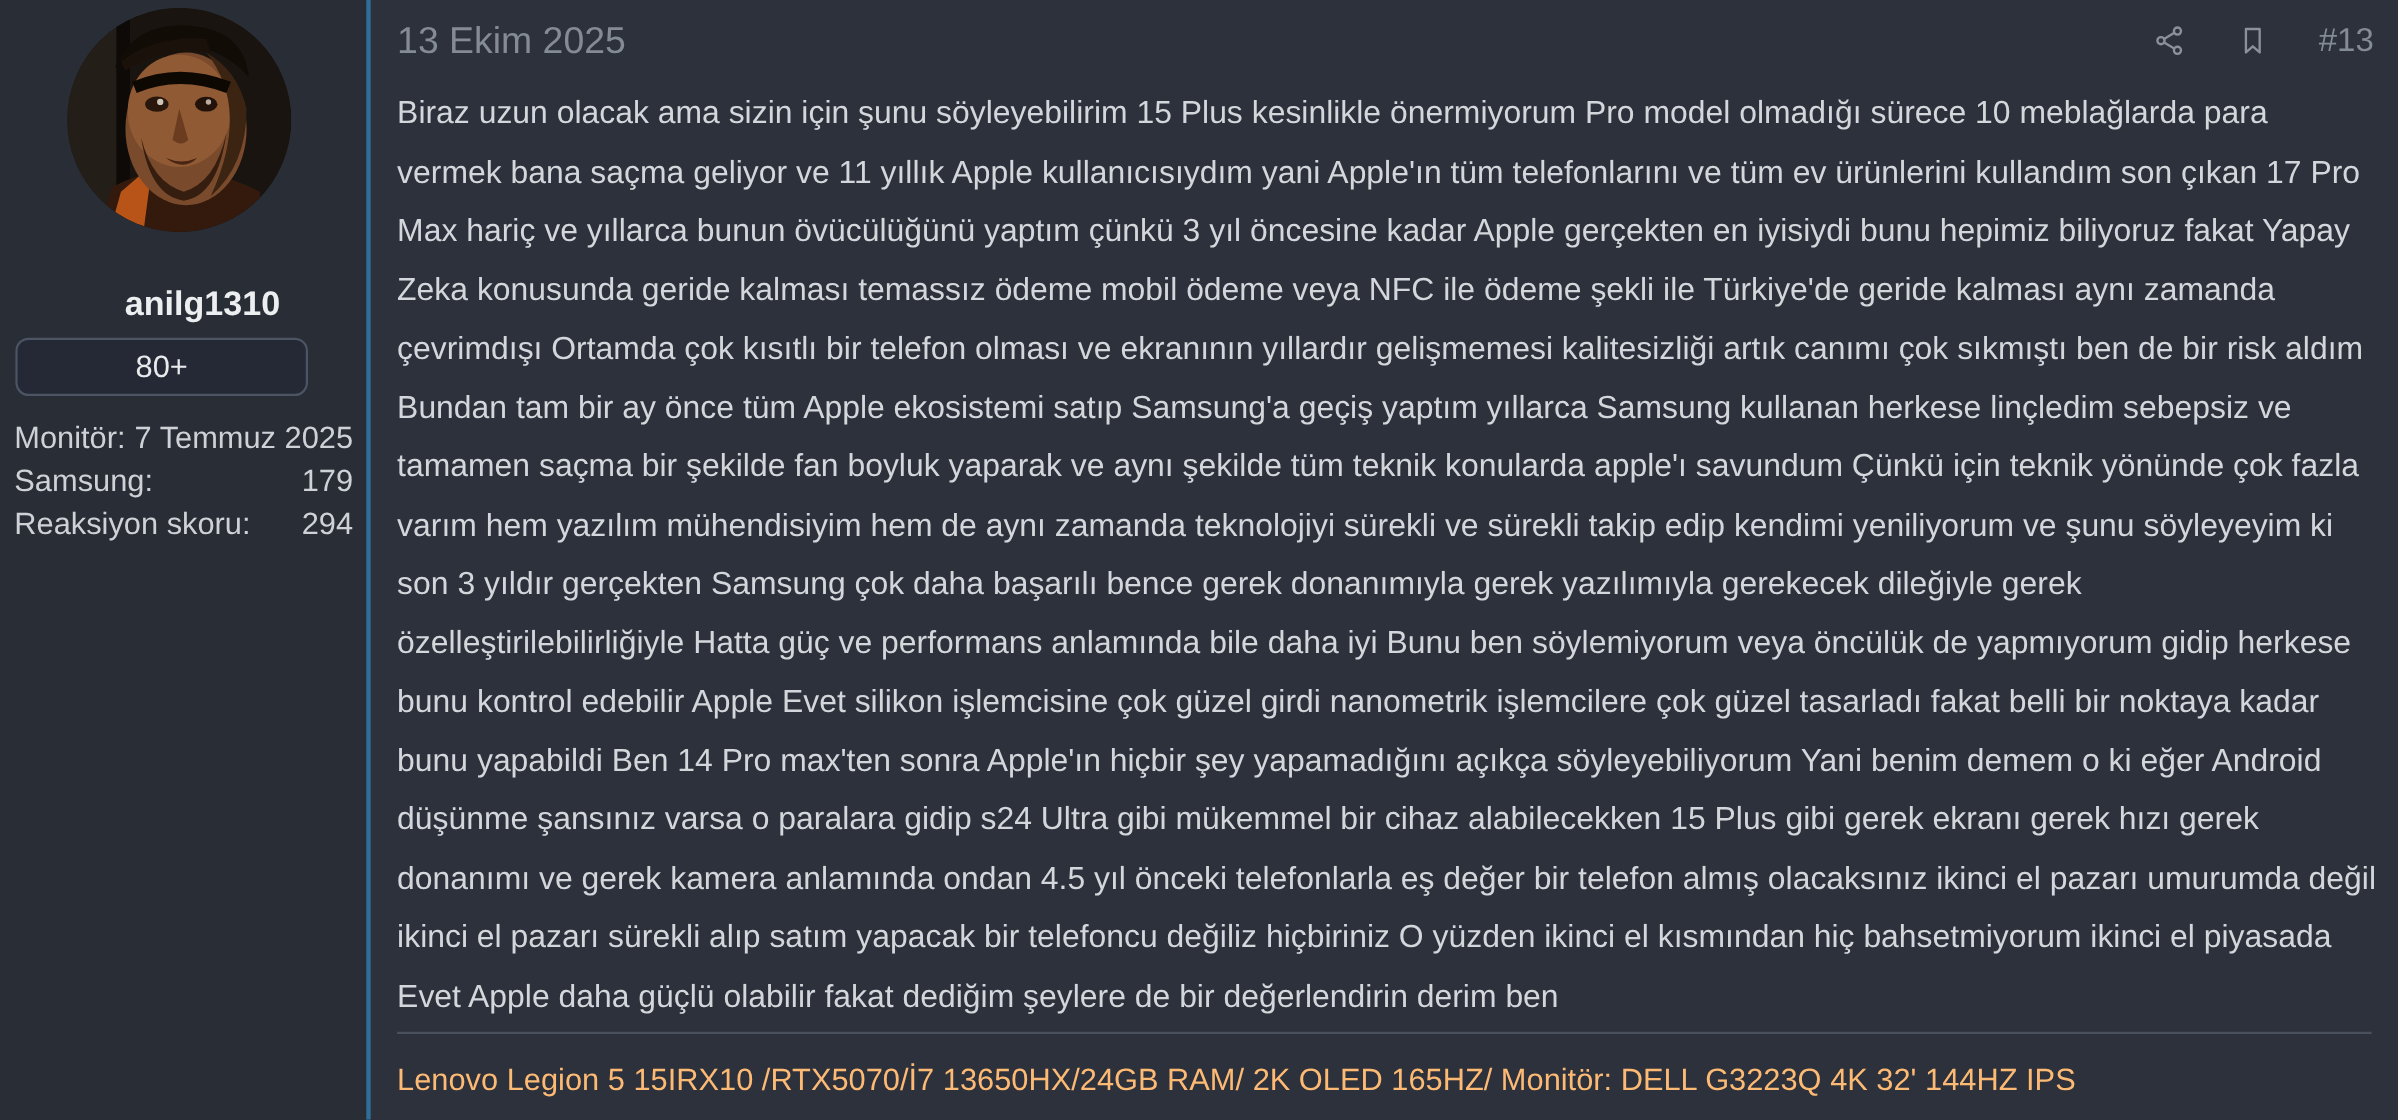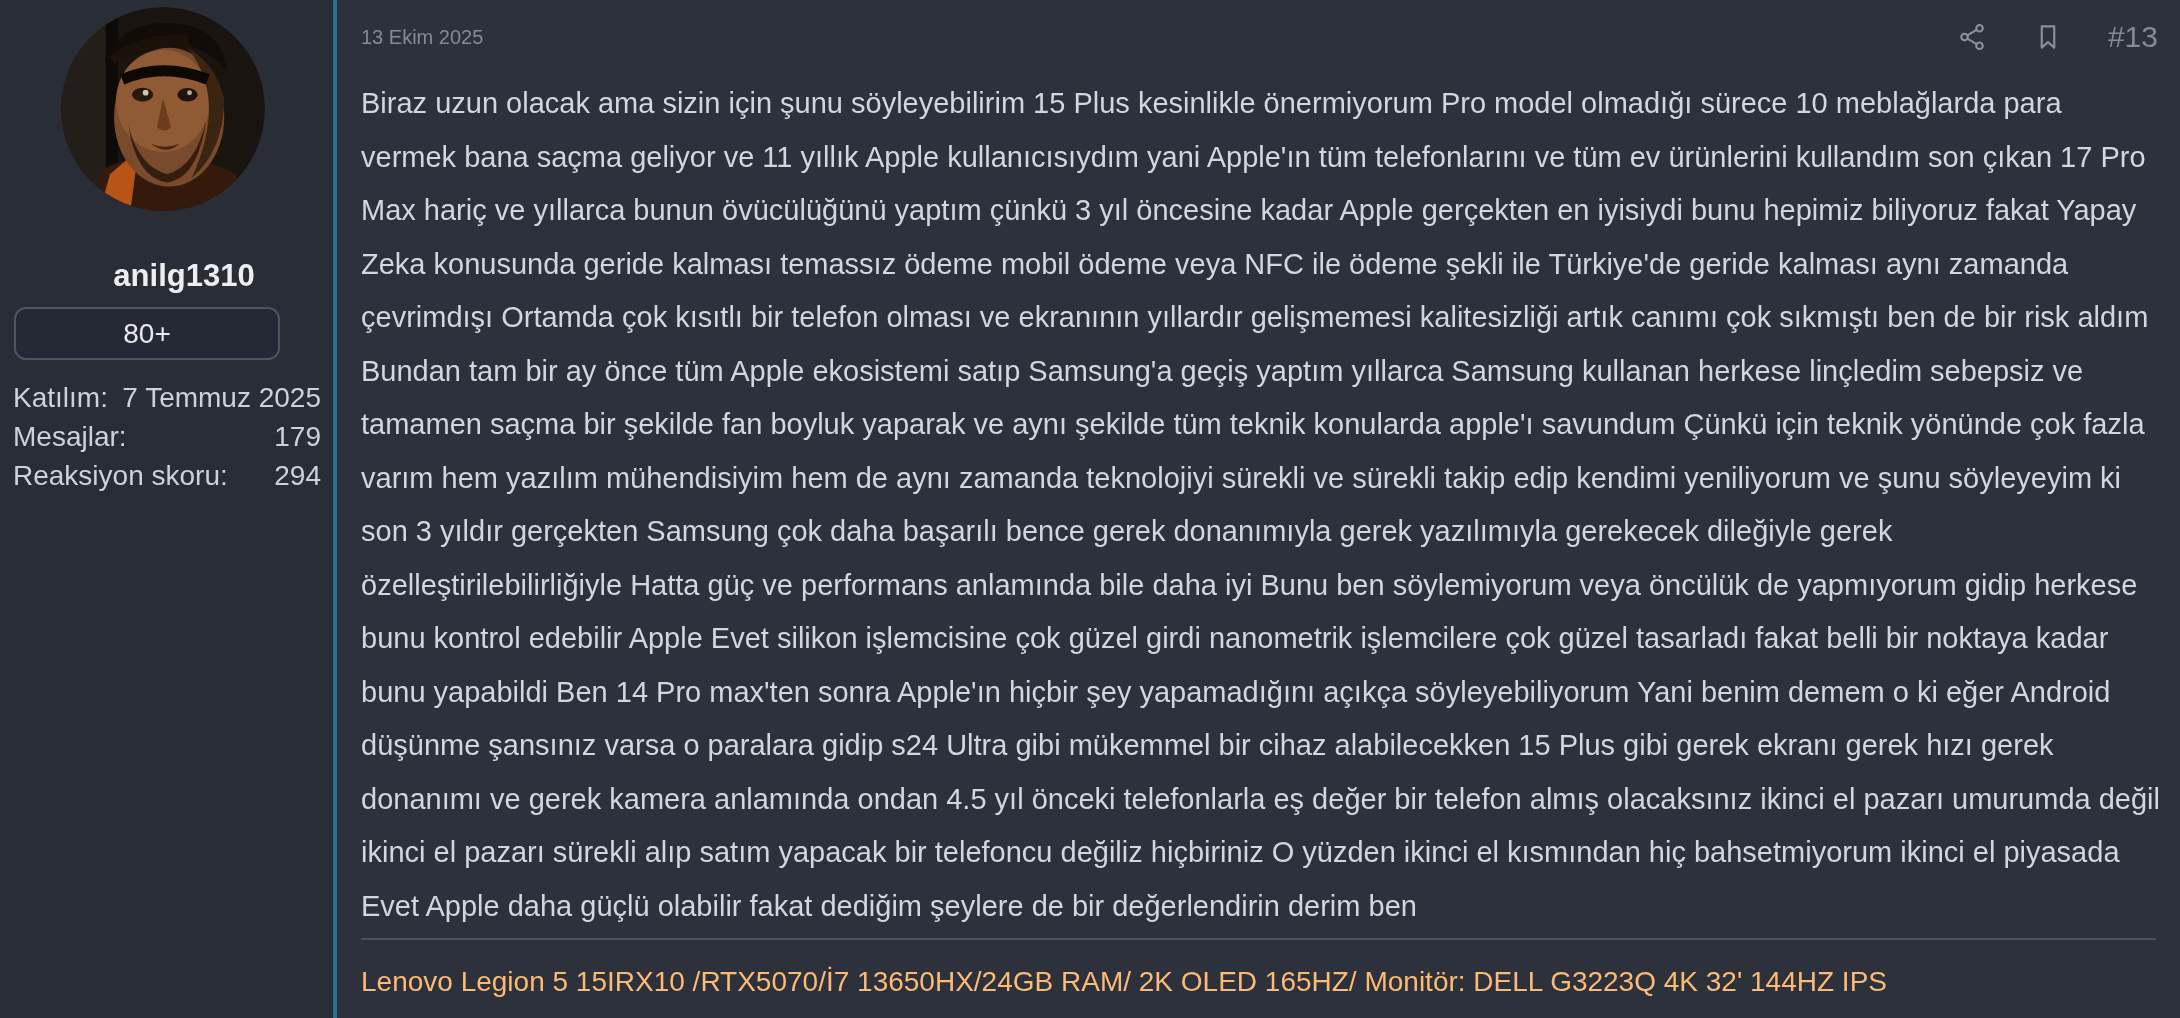--- a/index.html
+++ b/index.html
@@ -39,21 +39,21 @@
     display:flex; justify-content:space-between; align-items:center;
     height:39px; font-size:28px; color:#ced2d7;
   }
 
   
   .post-cell { position:absolute; left:341px; top:0; right:0; height:1018px; }
   .post-header {
     position:absolute; top:16px; left:20px; right:22px; height:42px;
     display:flex; align-items:center;
   }
-  .post-date { font-size:20px; color:#848b95; cursor:pointer; }
+  .post-date { font-size:34px; color:#848b95; cursor:pointer; }
   .header-spacer { flex:1; }
   .header-actions { display:flex; align-items:center; gap:44px; }
   .icon-btn { width:32px; height:32px; display:flex; align-items:center; justify-content:center; cursor:pointer; }
   .icon-btn svg { width:30px; height:30px; stroke:#8a919c; fill:none; stroke-width:1.7; }
   .post-number { font-size:30px; color:#848b95; cursor:pointer; }
 
   .post-body {
     position:absolute; top:77px; left:20px; width:1800px;
     font-size:29px; line-height:53.5px; color:#d3d7db;
     max-height:858px; overflow:hidden;
@@ -105,25 +105,25 @@
   </div>
 
   <div class="username">anilg1310</div>
 
   <div class="user-banner">
     <span>80+</span>
   </div>
 
   <div class="user-stats">
     <div class="stat-row">
-      <span>Katılım:</span>
+      <span>Monitör:</span>
       <span>7 Temmuz 2025</span>
     </div>
     <div class="stat-row">
-      <span>Mesajlar:</span>
+      <span>Samsung:</span>
       <span>179</span>
     </div>
     <div class="stat-row">
       <span>Reaksiyon skoru:</span>
       <span>294</span>
     </div>
   </div>
 </aside>
 
 <main class="post-cell">

